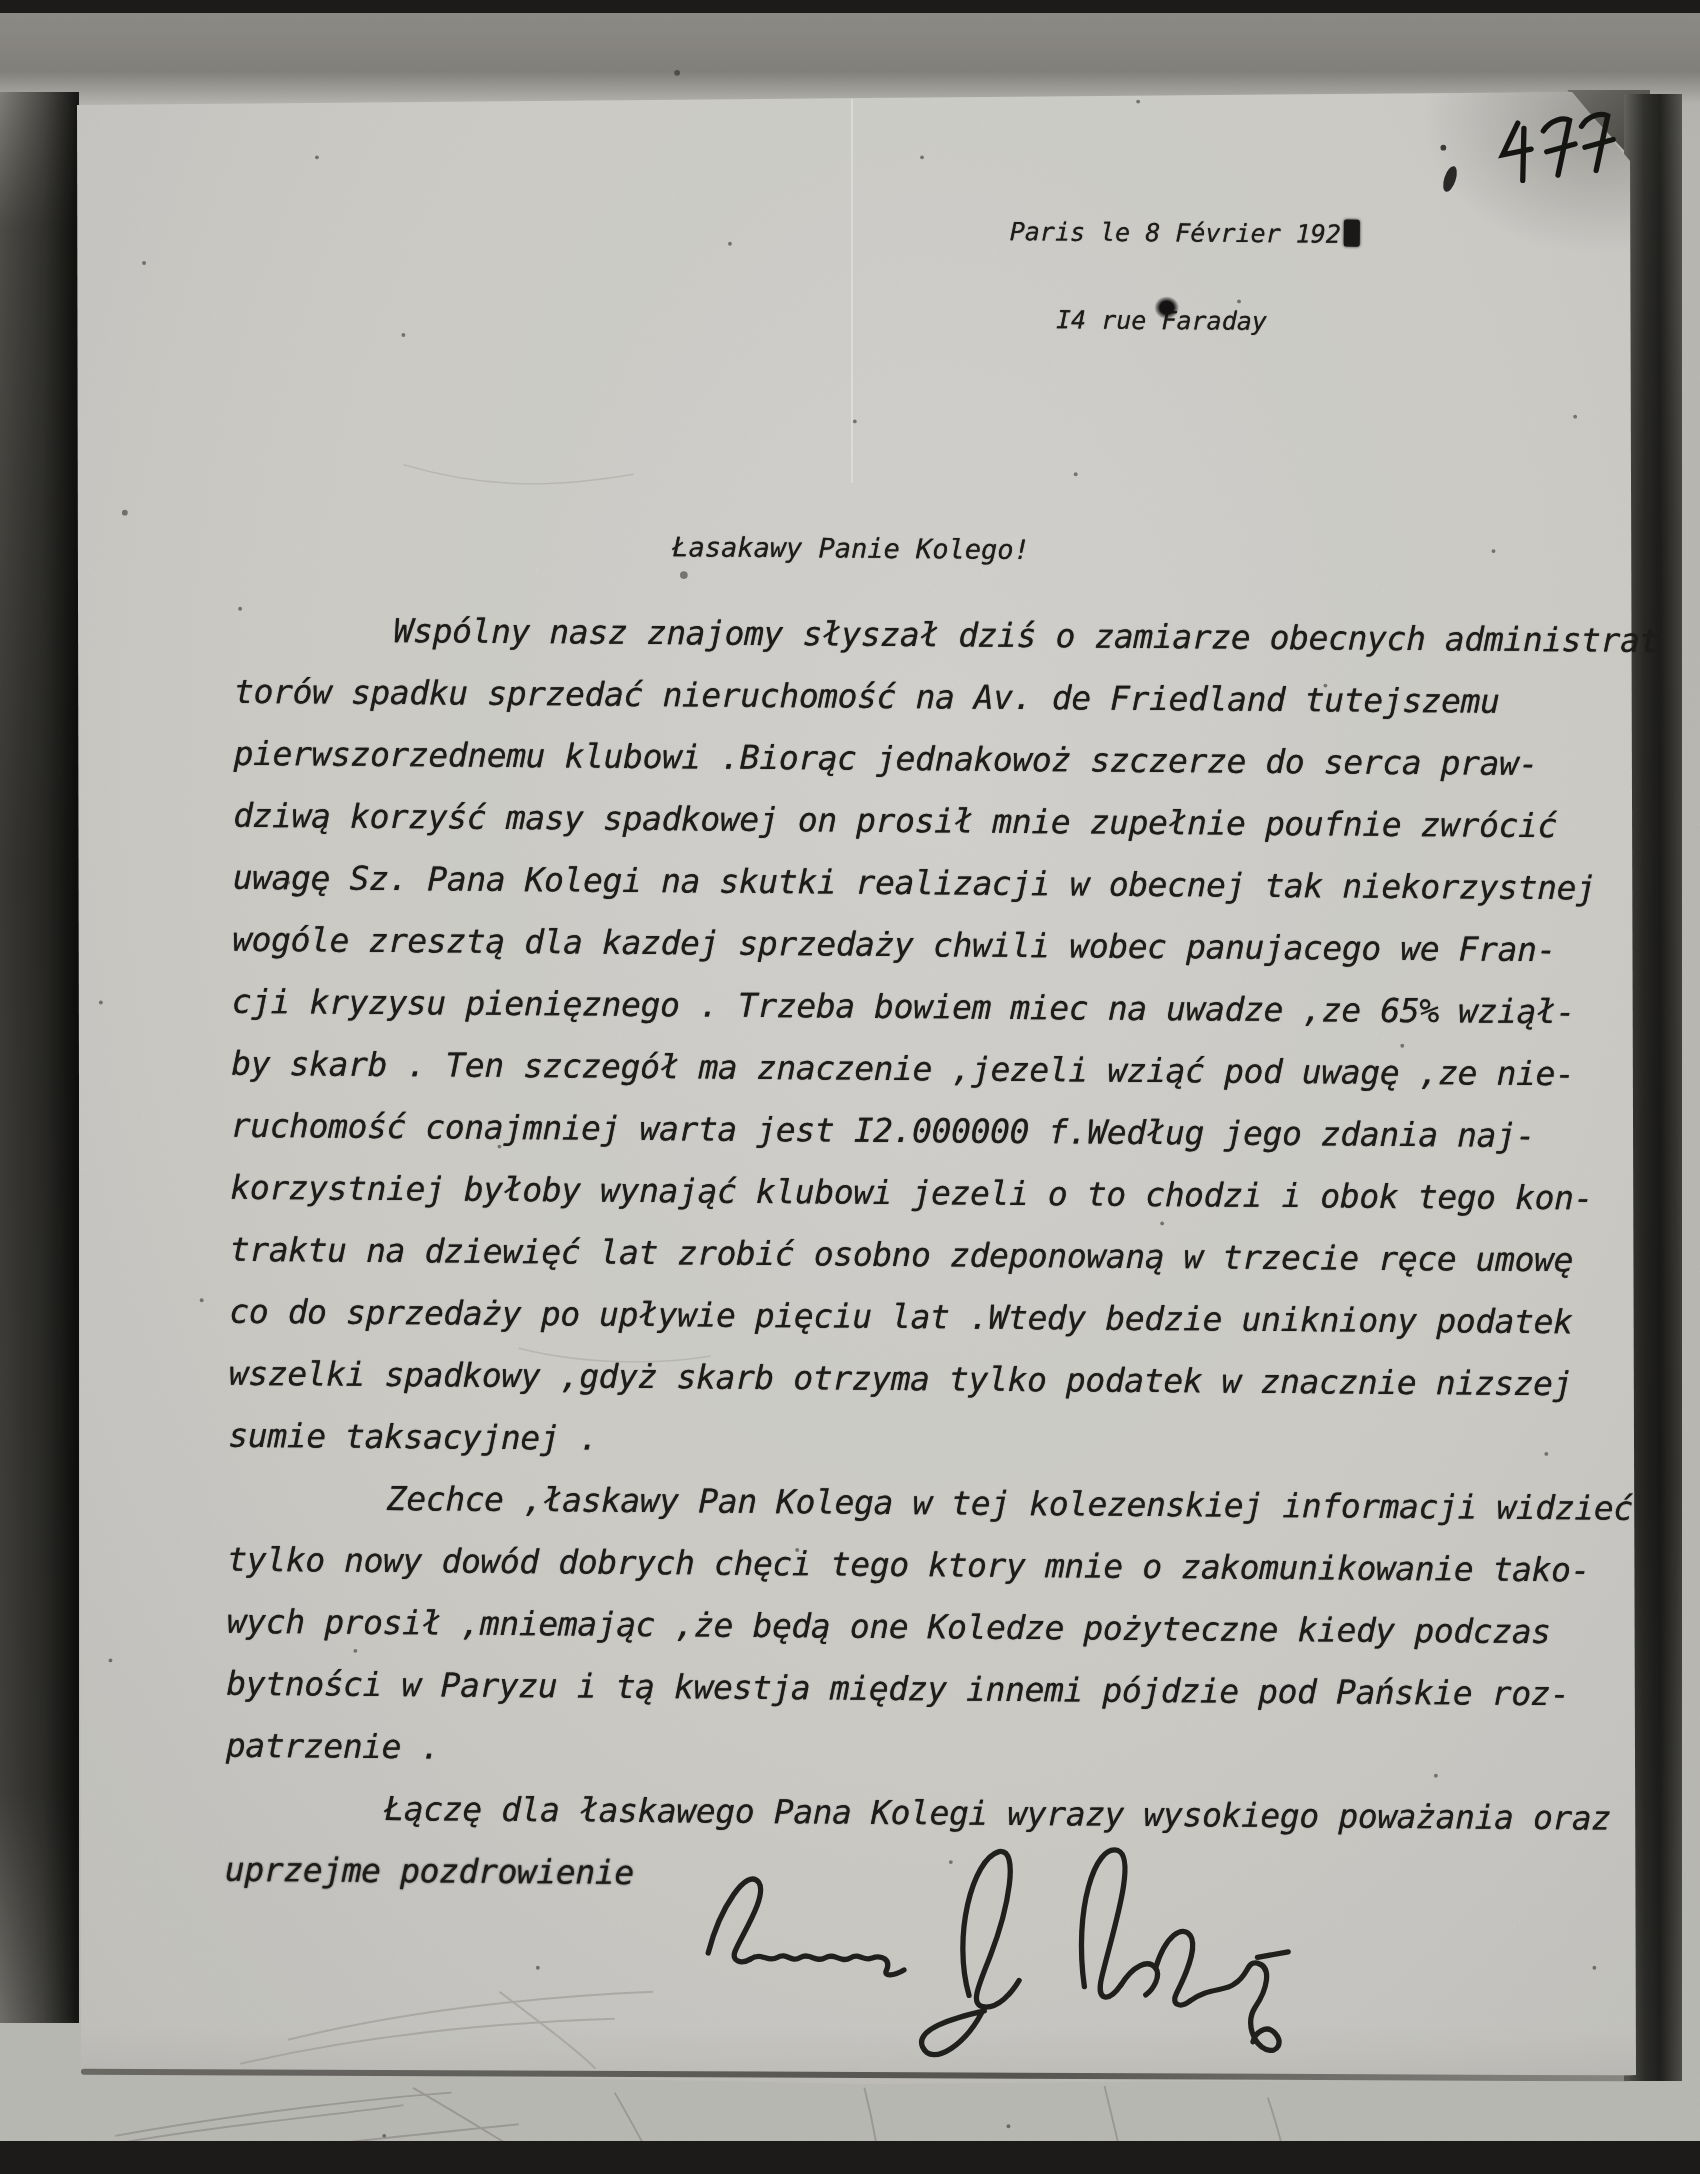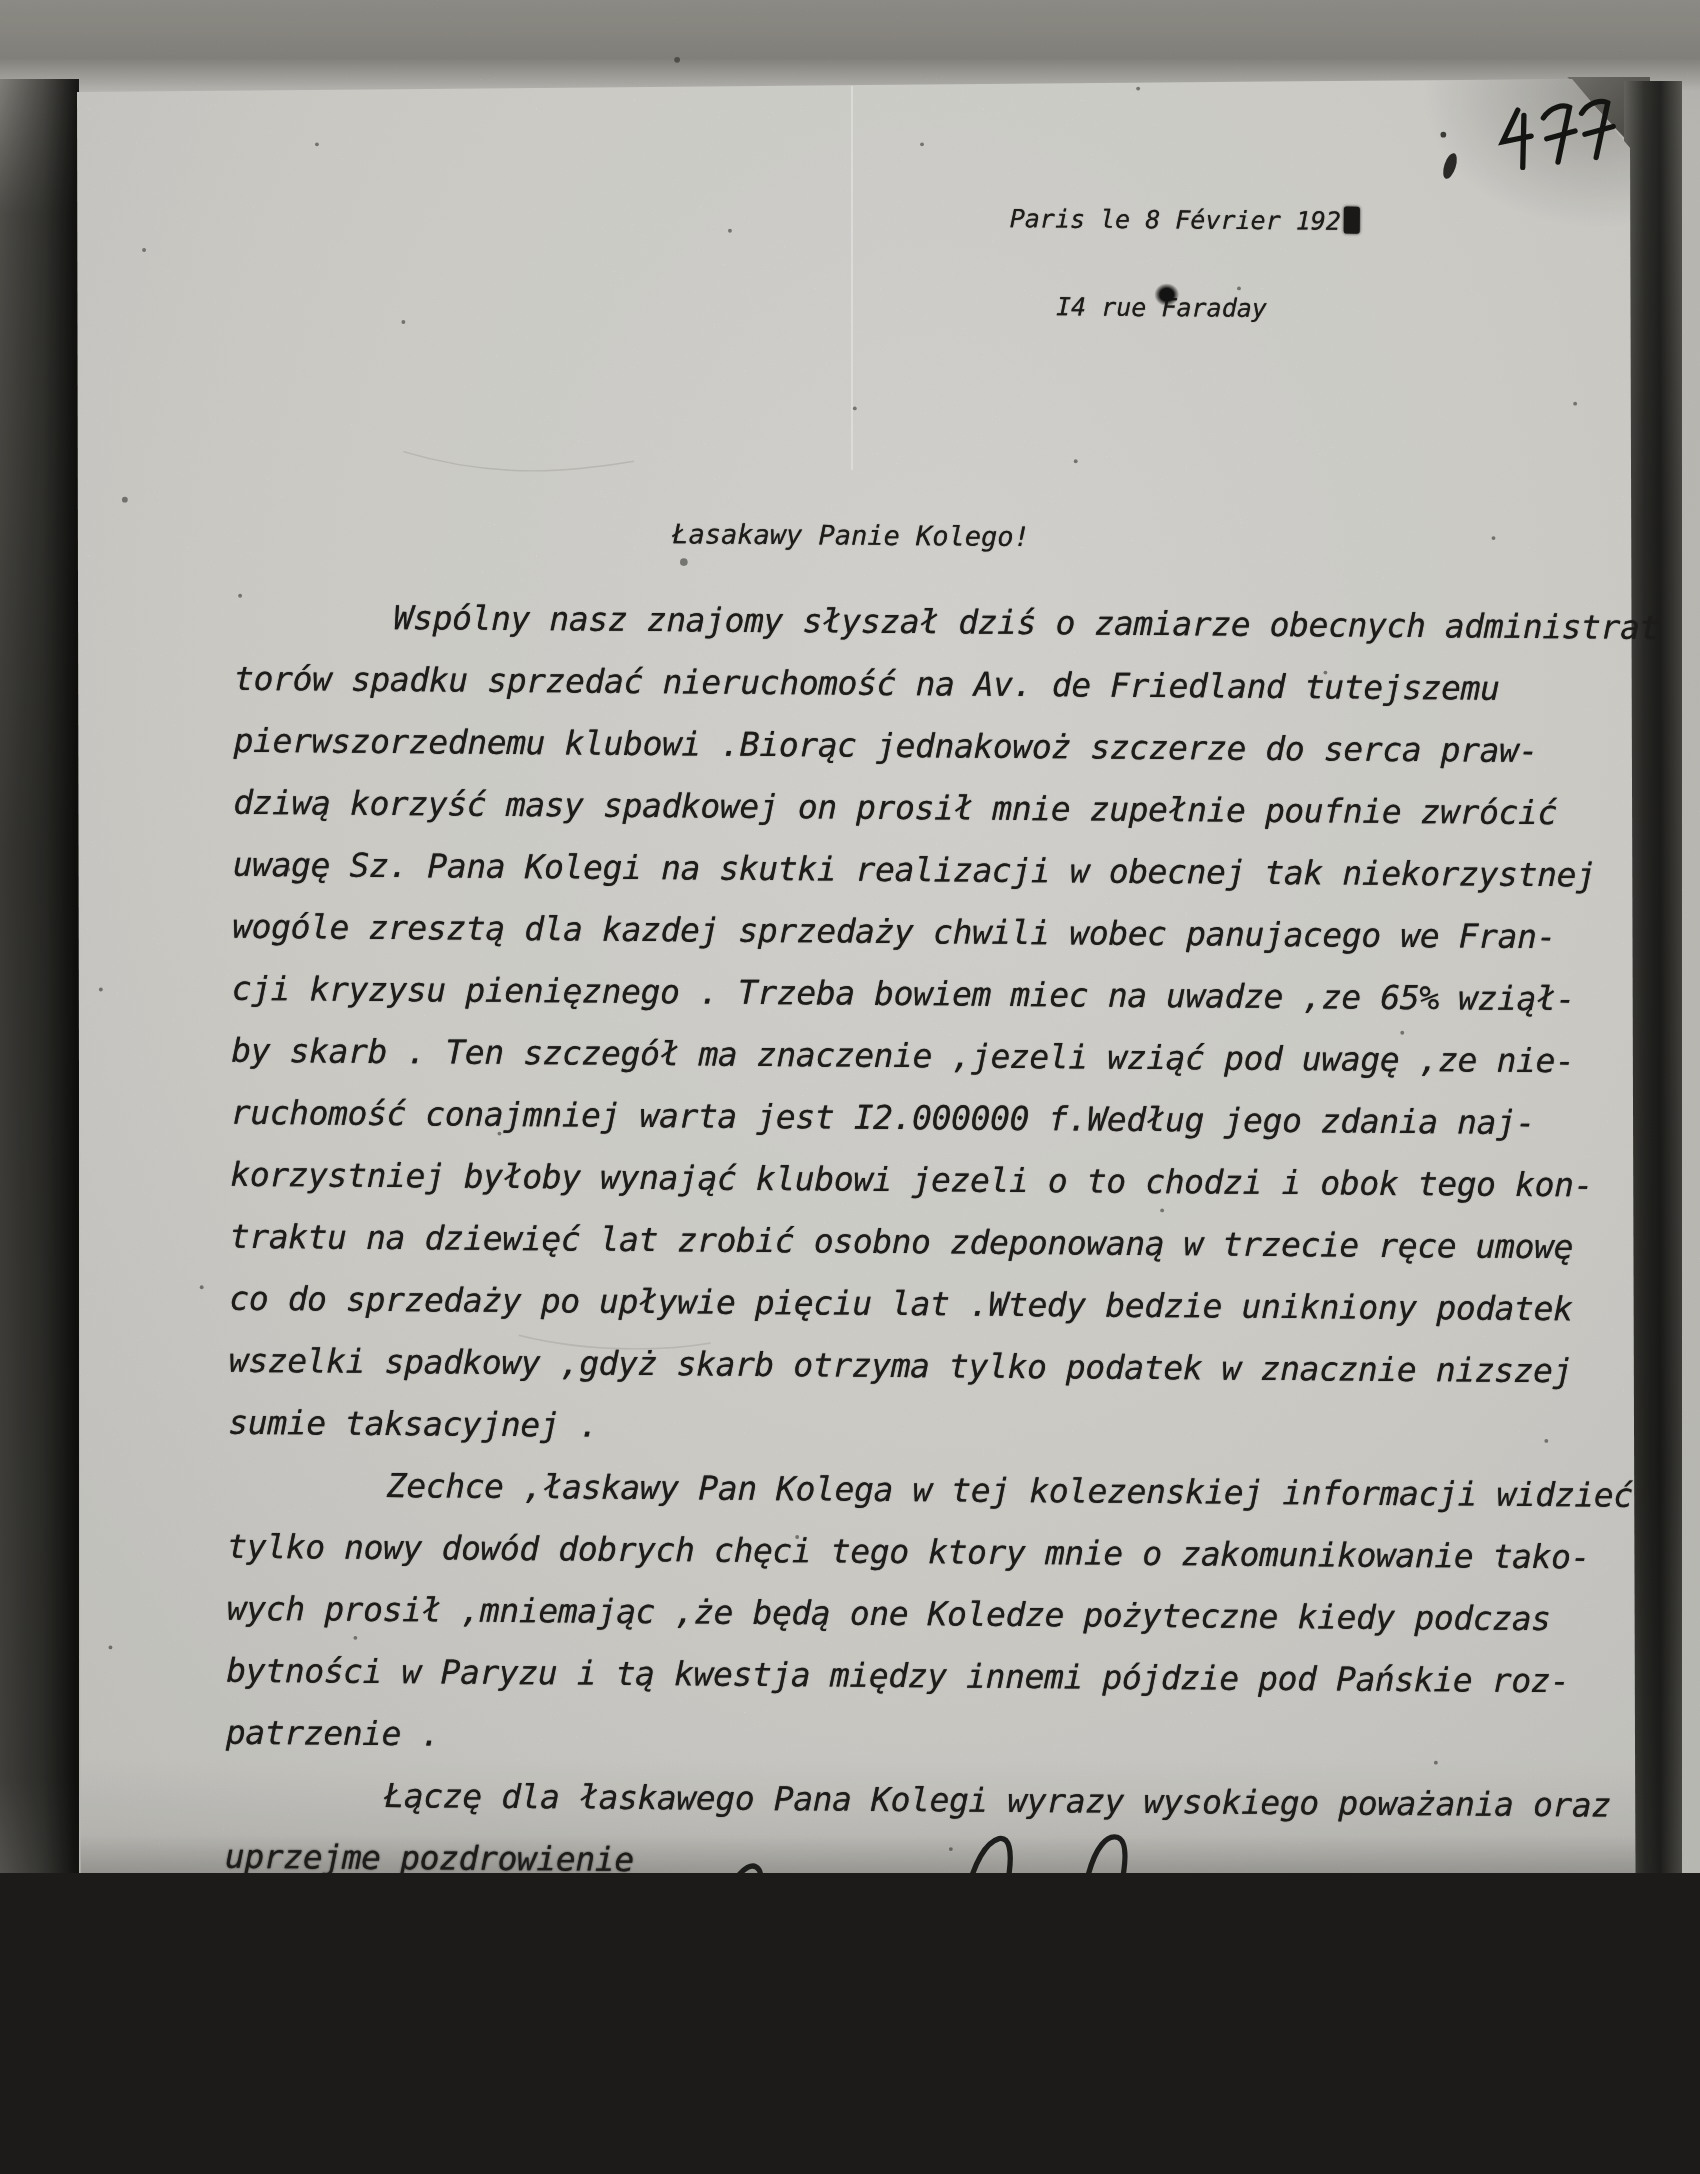--- a/index.html
+++ b/index.html
@@ -1,17 +1,17 @@
 <!DOCTYPE html>
 <html><head>
 <meta charset="utf-8">
 <style>
   html,body{margin:0;padding:0;background:#1c1b1a;}
-  .photo{position:relative;width:1700px;height:1873px;overflow:hidden;
-         background:#bef264;font-family:"DejaVu Sans Mono",monospace;}
+  .photo{position:relative;width:1700px;height:2128px;overflow:hidden;
+         background:#bef264;font-family:"DejaVu Sans Mono",monospace;margin-top:13px;}
   
   .backing{position:absolute;inset:0;background:
      linear-gradient(180deg,#9b9992 0,#8f8d87 58px,#c6c5c0 91px,#c9c8c3 134px,#cbcac5 100%);}
   
   .left-strip{position:absolute;left:0;top:79px;width:79px;height:1931px;
      background:linear-gradient(90deg,rgba(90,89,84,0) 0,rgba(25,25,23,.5) 55%,rgba(8,8,7,.85) 96%),
                 linear-gradient(180deg,#8d8b85 0,#55544f 7%,#3f3e3a 40%,#474642 88%,#7a7974 100%);}
   .right-strip{position:absolute;left:1624px;top:81px;width:58px;height:1987px;
      background:linear-gradient(90deg,rgba(30,30,28,0) 0,rgba(25,25,23,.65) 35%,rgba(15,15,14,.75) 62%,rgba(70,69,64,.35) 100%),
                 linear-gradient(180deg,#6e6d67 0,#514f4b 22%,#3f3e3a 70%,#605f5a 100%);}

